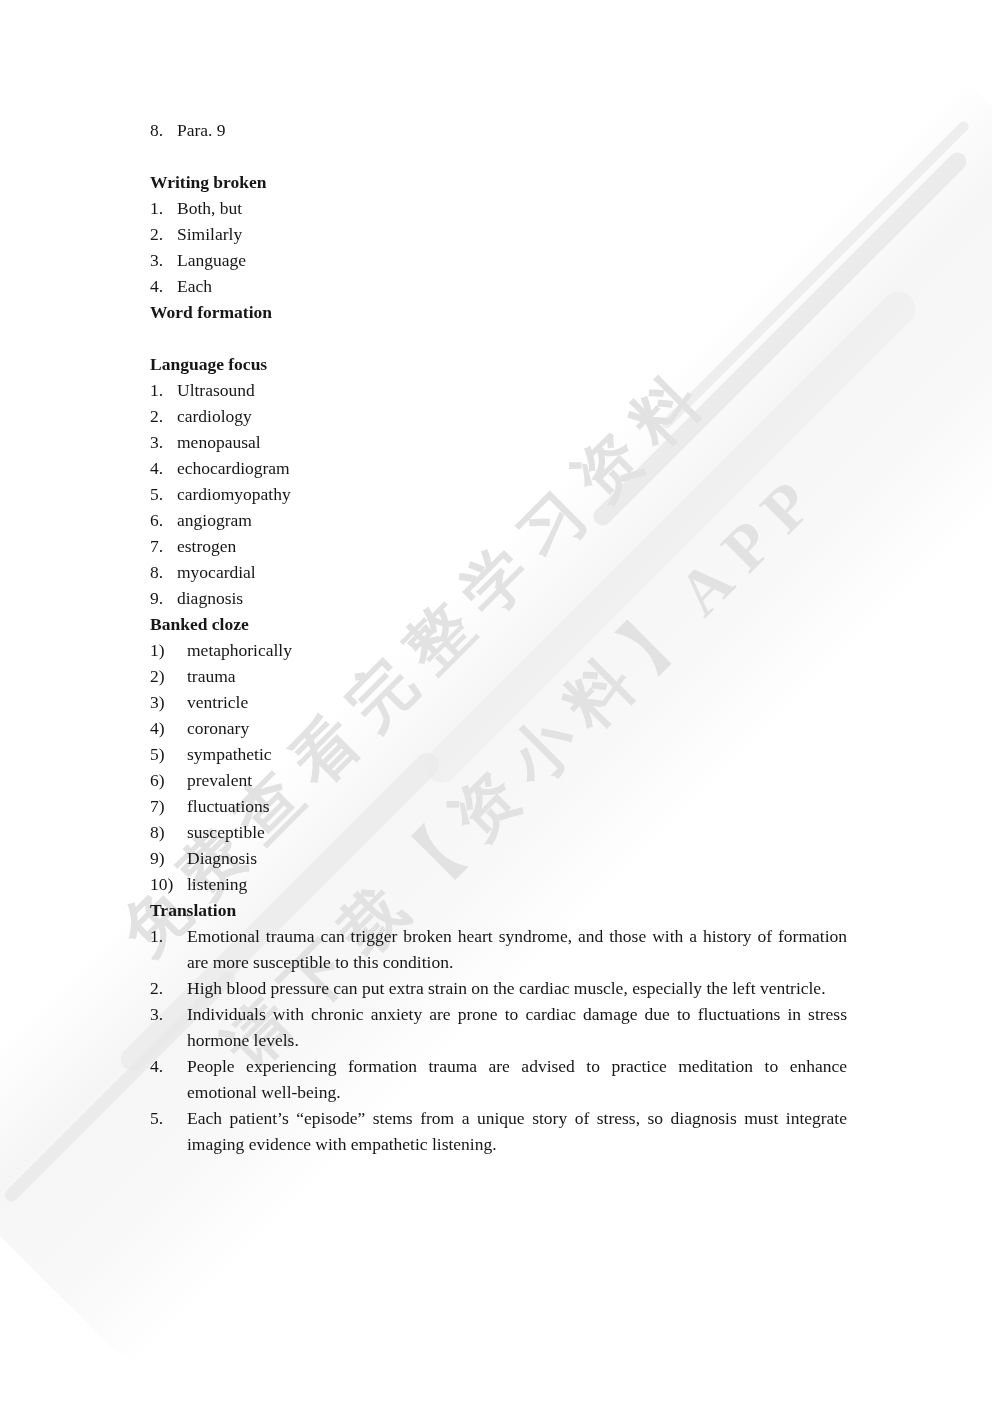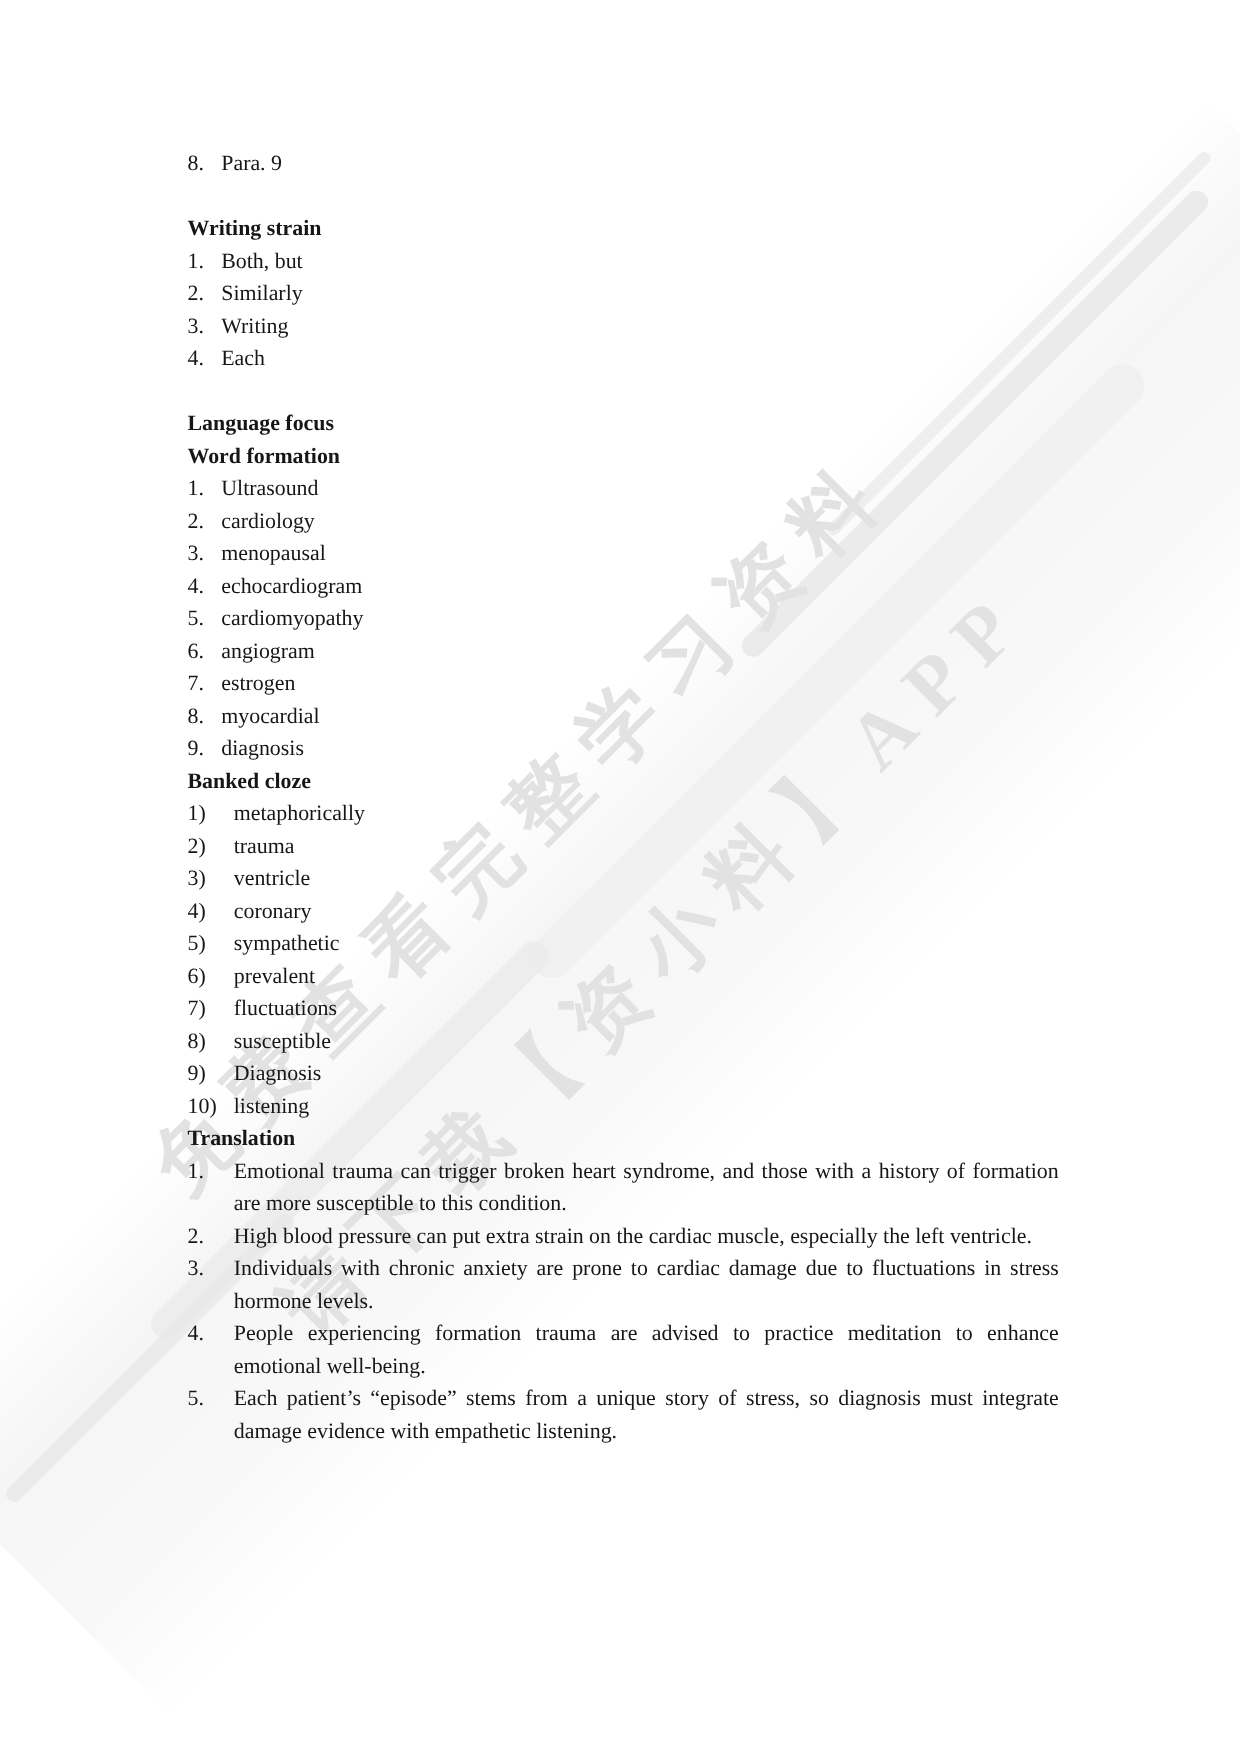--- a/index.html
+++ b/index.html
@@ -64,41 +64,41 @@
     </div>
   </div>
 
   <div class="content">
 
     <div class="line item">
       <span class="marker">8.</span>
       <span class="text">Para. 9</span>
     </div>
 
-    <div class="line heading gap-above">Writing strain</div>
+    <div class="line heading gap-above">Writing broken</div>
 
     <div class="line item">
       <span class="marker">1.</span>
       <span class="text">Both, but</span>
     </div>
     <div class="line item">
       <span class="marker">2.</span>
       <span class="text">Similarly</span>
     </div>
     <div class="line item">
       <span class="marker">3.</span>
-      <span class="text">Writing</span>
+      <span class="text">Language</span>
     </div>
     <div class="line item">
       <span class="marker">4.</span>
       <span class="text">Each</span>
     </div>
 
+    <div class="line heading">Word formation</div>
     <div class="line heading gap-above">Language focus</div>
-    <div class="line heading">Word formation</div>
 
     <div class="line item">
       <span class="marker">1.</span>
       <span class="text">Ultrasound</span>
     </div>
     <div class="line item">
       <span class="marker">2.</span>
       <span class="text">cardiology</span>
     </div>
     <div class="line item">
@@ -186,17 +186,17 @@
     <div class="line item item-trans">
       <span class="marker">3.</span>
       <span class="text">Individuals with chronic anxiety are prone to cardiac damage due to fluctuations in stress hormone levels.</span>
     </div>
     <div class="line item item-trans">
       <span class="marker">4.</span>
       <span class="text">People experiencing formation trauma are advised to practice meditation to enhance emotional well-being.</span>
     </div>
     <div class="line item item-trans">
       <span class="marker">5.</span>
-      <span class="text">Each patient’s “episode” stems from a unique story of stress, so diagnosis must integrate damage evidence with empathetic listening.</span>
+      <span class="text">Each patient’s “episode” stems from a unique story of stress, so diagnosis must integrate imaging evidence with empathetic listening.</span>
     </div>
 
   </div>
 </div>
 
 </body></html>

